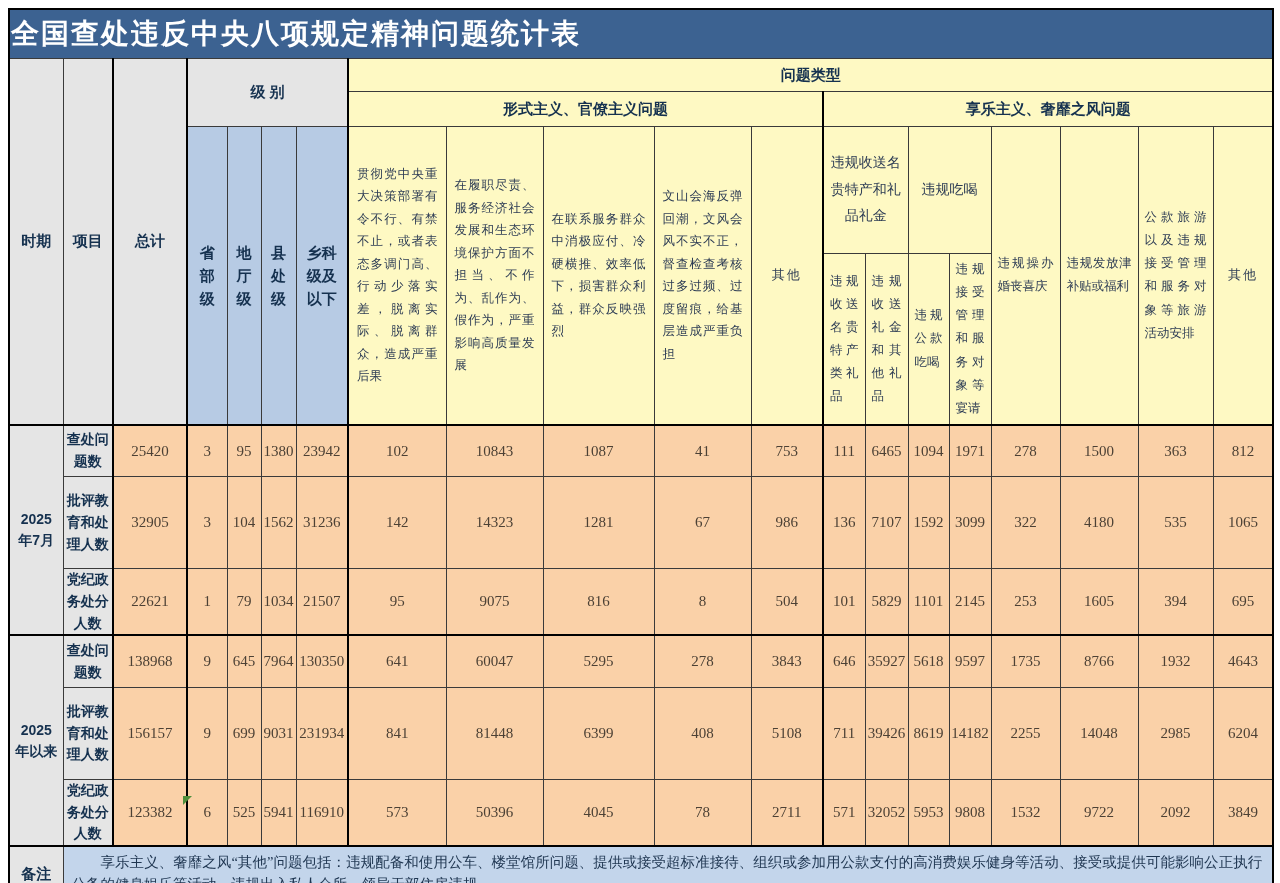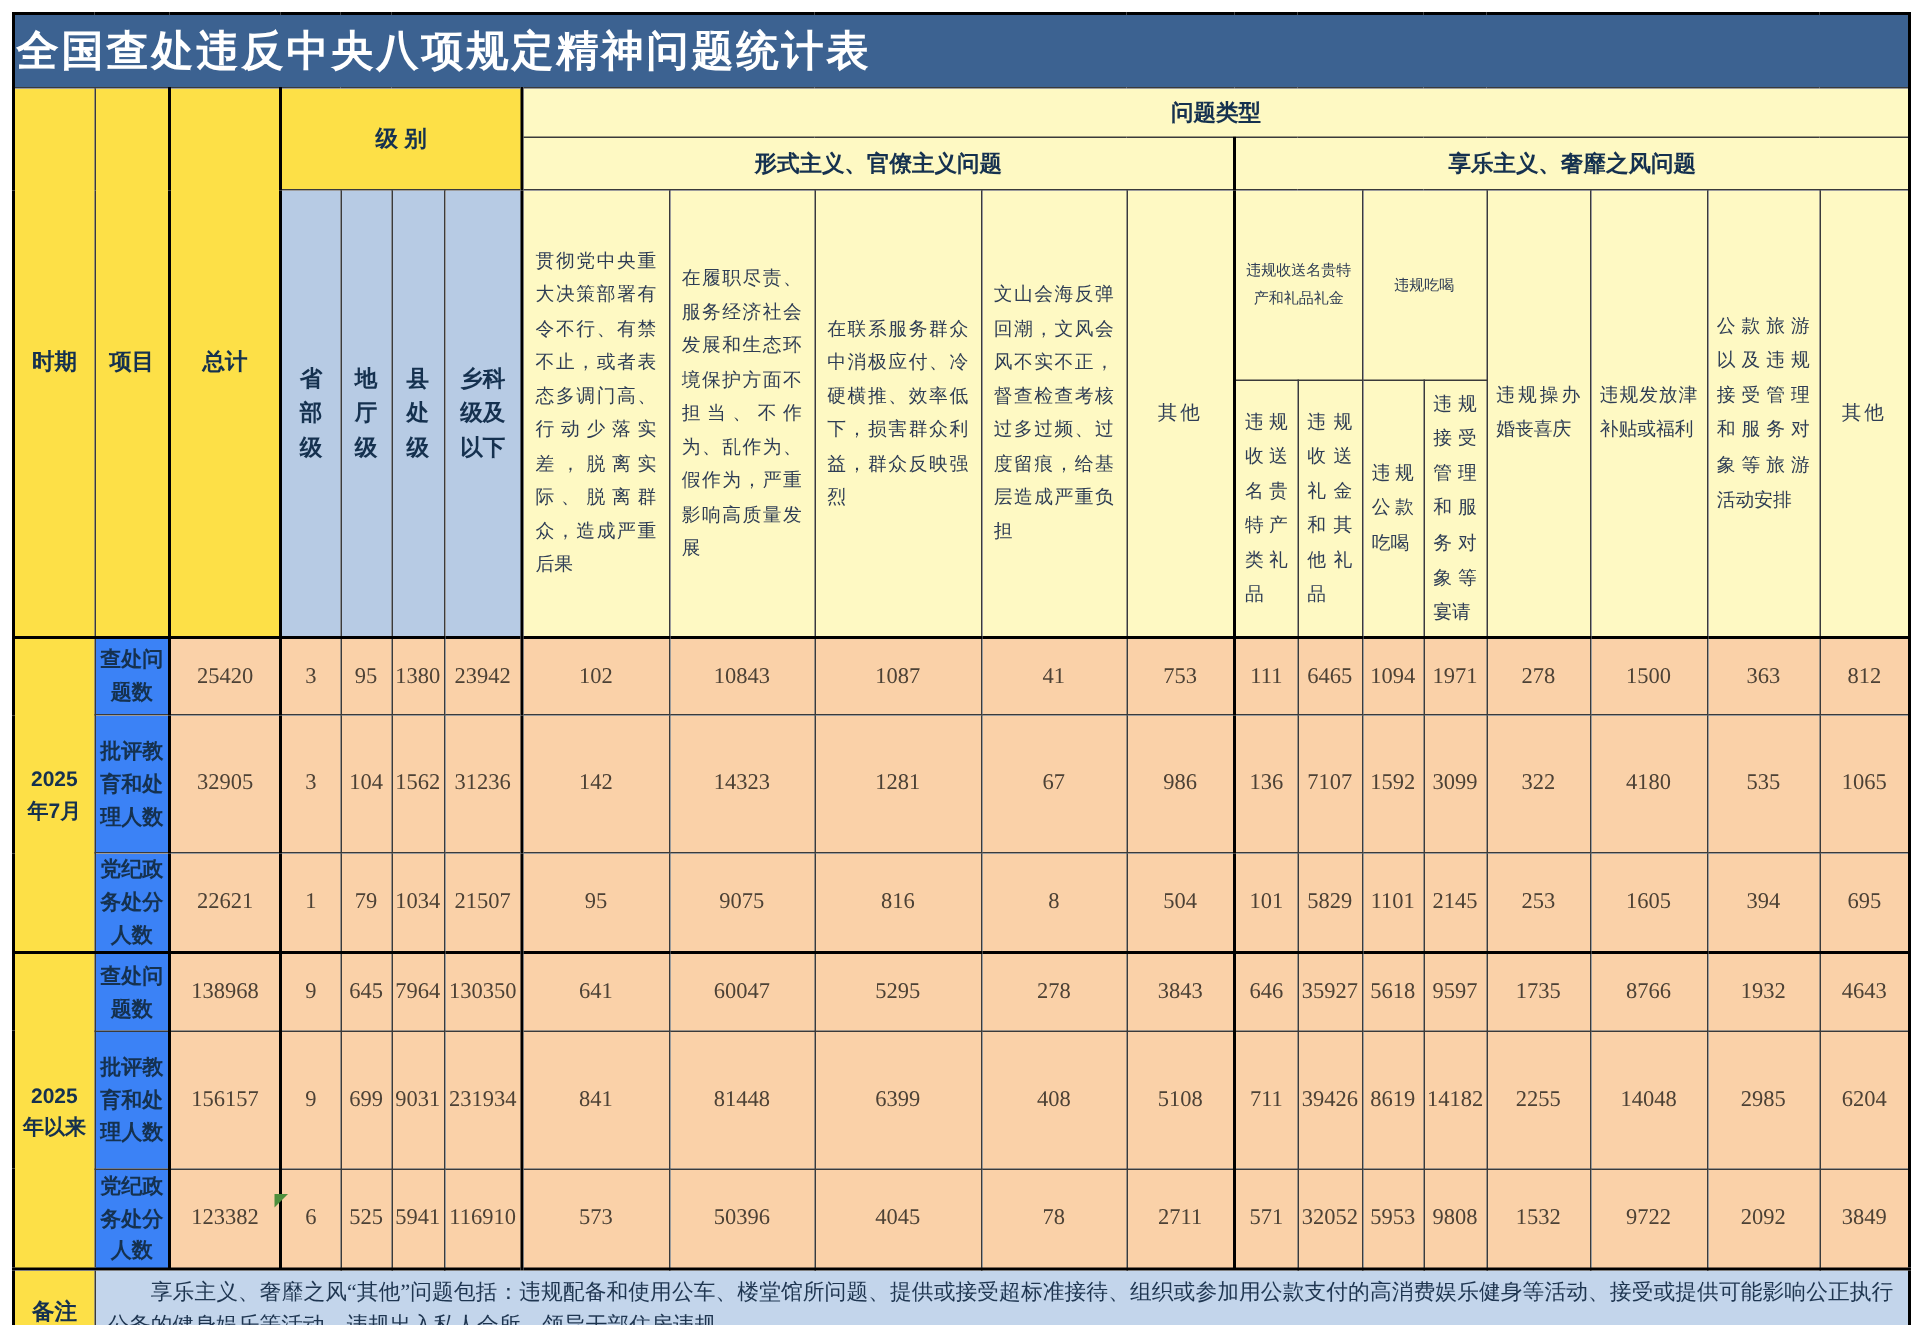--- a/index.html
+++ b/index.html
@@ -3,31 +3,31 @@
 <meta charset="utf-8">
 <style>
   html,body { margin:0; padding:0; background:#ffffff; font-family:"Liberation Sans",sans-serif; }
   .wrap { position:relative; width:1264px; margin:8px auto 0 auto; }
   table { border-collapse:collapse; table-layout:fixed; width:1264px; border:2px solid #000; }
   td { border:1px solid #3a3a3a; overflow:hidden; vertical-align:middle; }
 
   .title-cell { background:#3C6291; color:#ffffff; font-weight:bold; font-size:28px;
                 text-align:left; height:46px; letter-spacing:2px; }
 
-  .c-mid   { background:#fde047; }
-  .c-label { background:#3b82f6; }
+  .c-mid   { background:#e5e5e5; }
+  .c-label { background:#e5e5e5; }
   .c-sub   { background:#B7CBE4; }
   .c-light { background:#fef9c3; }
   .c-data  { background:#FAD1A8; }
 
   .hlabel  { color:#15314F; font-weight:bold; font-size:15px; text-align:center; }
   .lv      { padding:16px 9px; line-height:1.55; }
   .longtext{ font-family:"Liberation Serif",serif; font-weight:normal; font-size:12.5px;
              color:#2E3D55; text-align:justify; padding:6px 8px; line-height:1.8; }
-  .groupht { font-family:"Liberation Serif",serif; font-size:10px; color:#2E3D55;
+  .groupht { font-family:"Liberation Serif",serif; font-size:14px; color:#2E3D55;
              text-align:center; padding:3px 4px; line-height:1.9; }
   .subcol  { font-family:"Liberation Serif",serif; font-size:12.5px; color:#2E3D55;
              text-align:justify; padding:4px 6px; line-height:1.85; }
   .otherht { font-family:"Liberation Serif",serif; font-size:13px; color:#2E3D55;
              text-align:center; letter-spacing:2px; }
 
   .period  { color:#15314F; font-weight:bold; font-size:14px; text-align:center; padding:0 5px; line-height:1.5; }
   .rlabel  { color:#15314F; font-weight:bold; font-size:14px; text-align:center; padding:0 3px; line-height:1.55; }
   .num     { font-family:"Liberation Serif",serif; font-size:15px; color:#4C4135; text-align:center; padding:0; }
 

